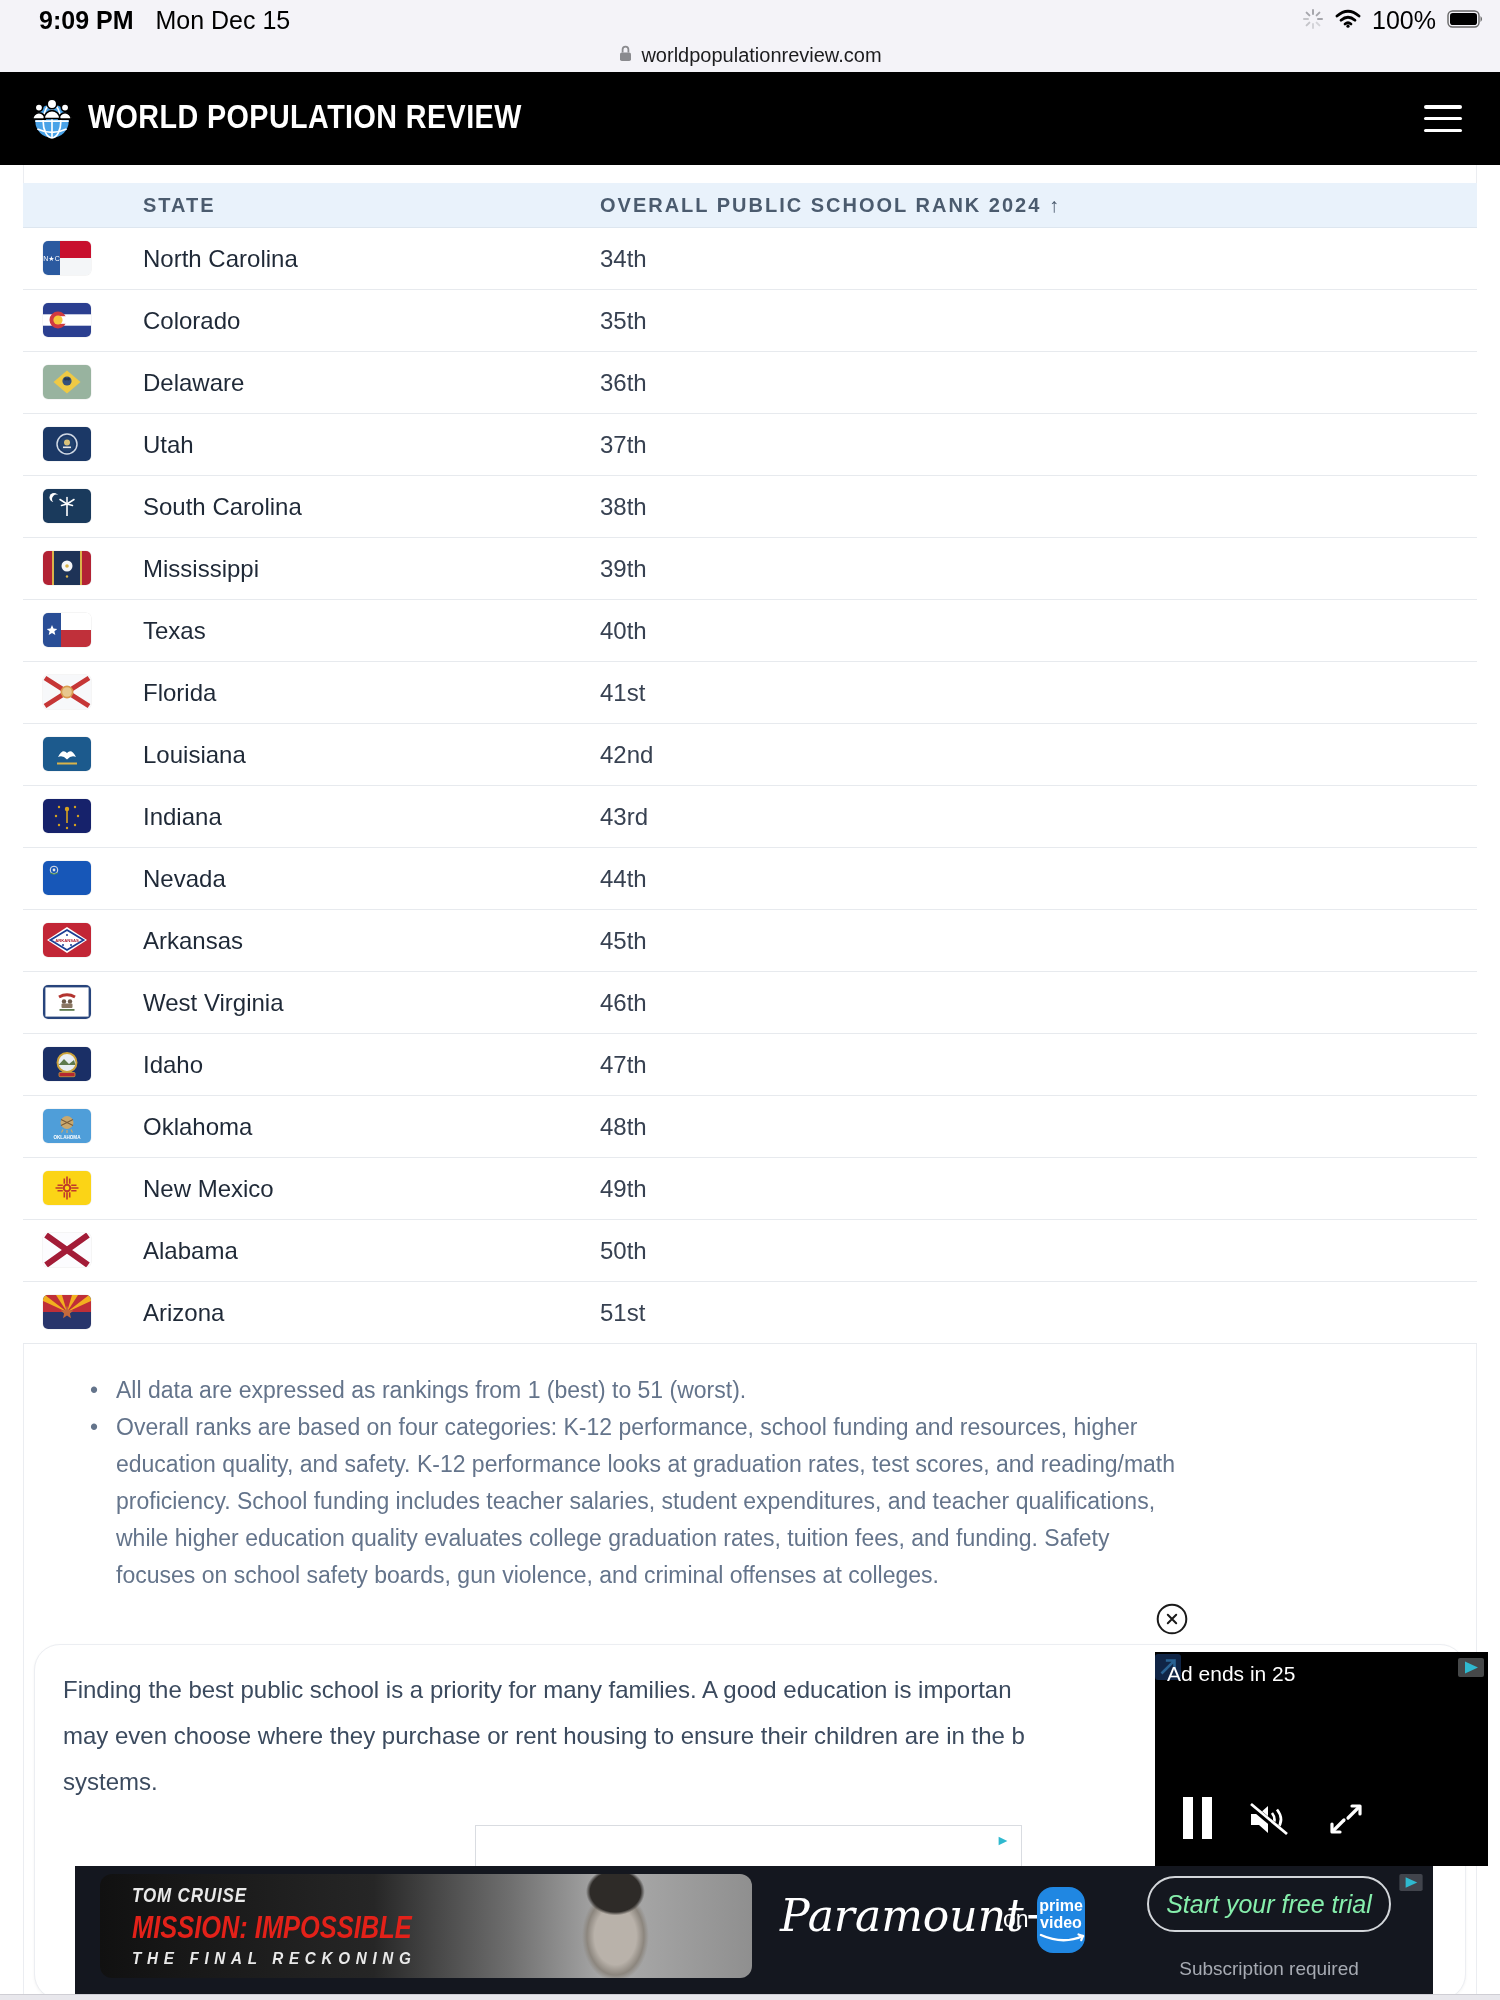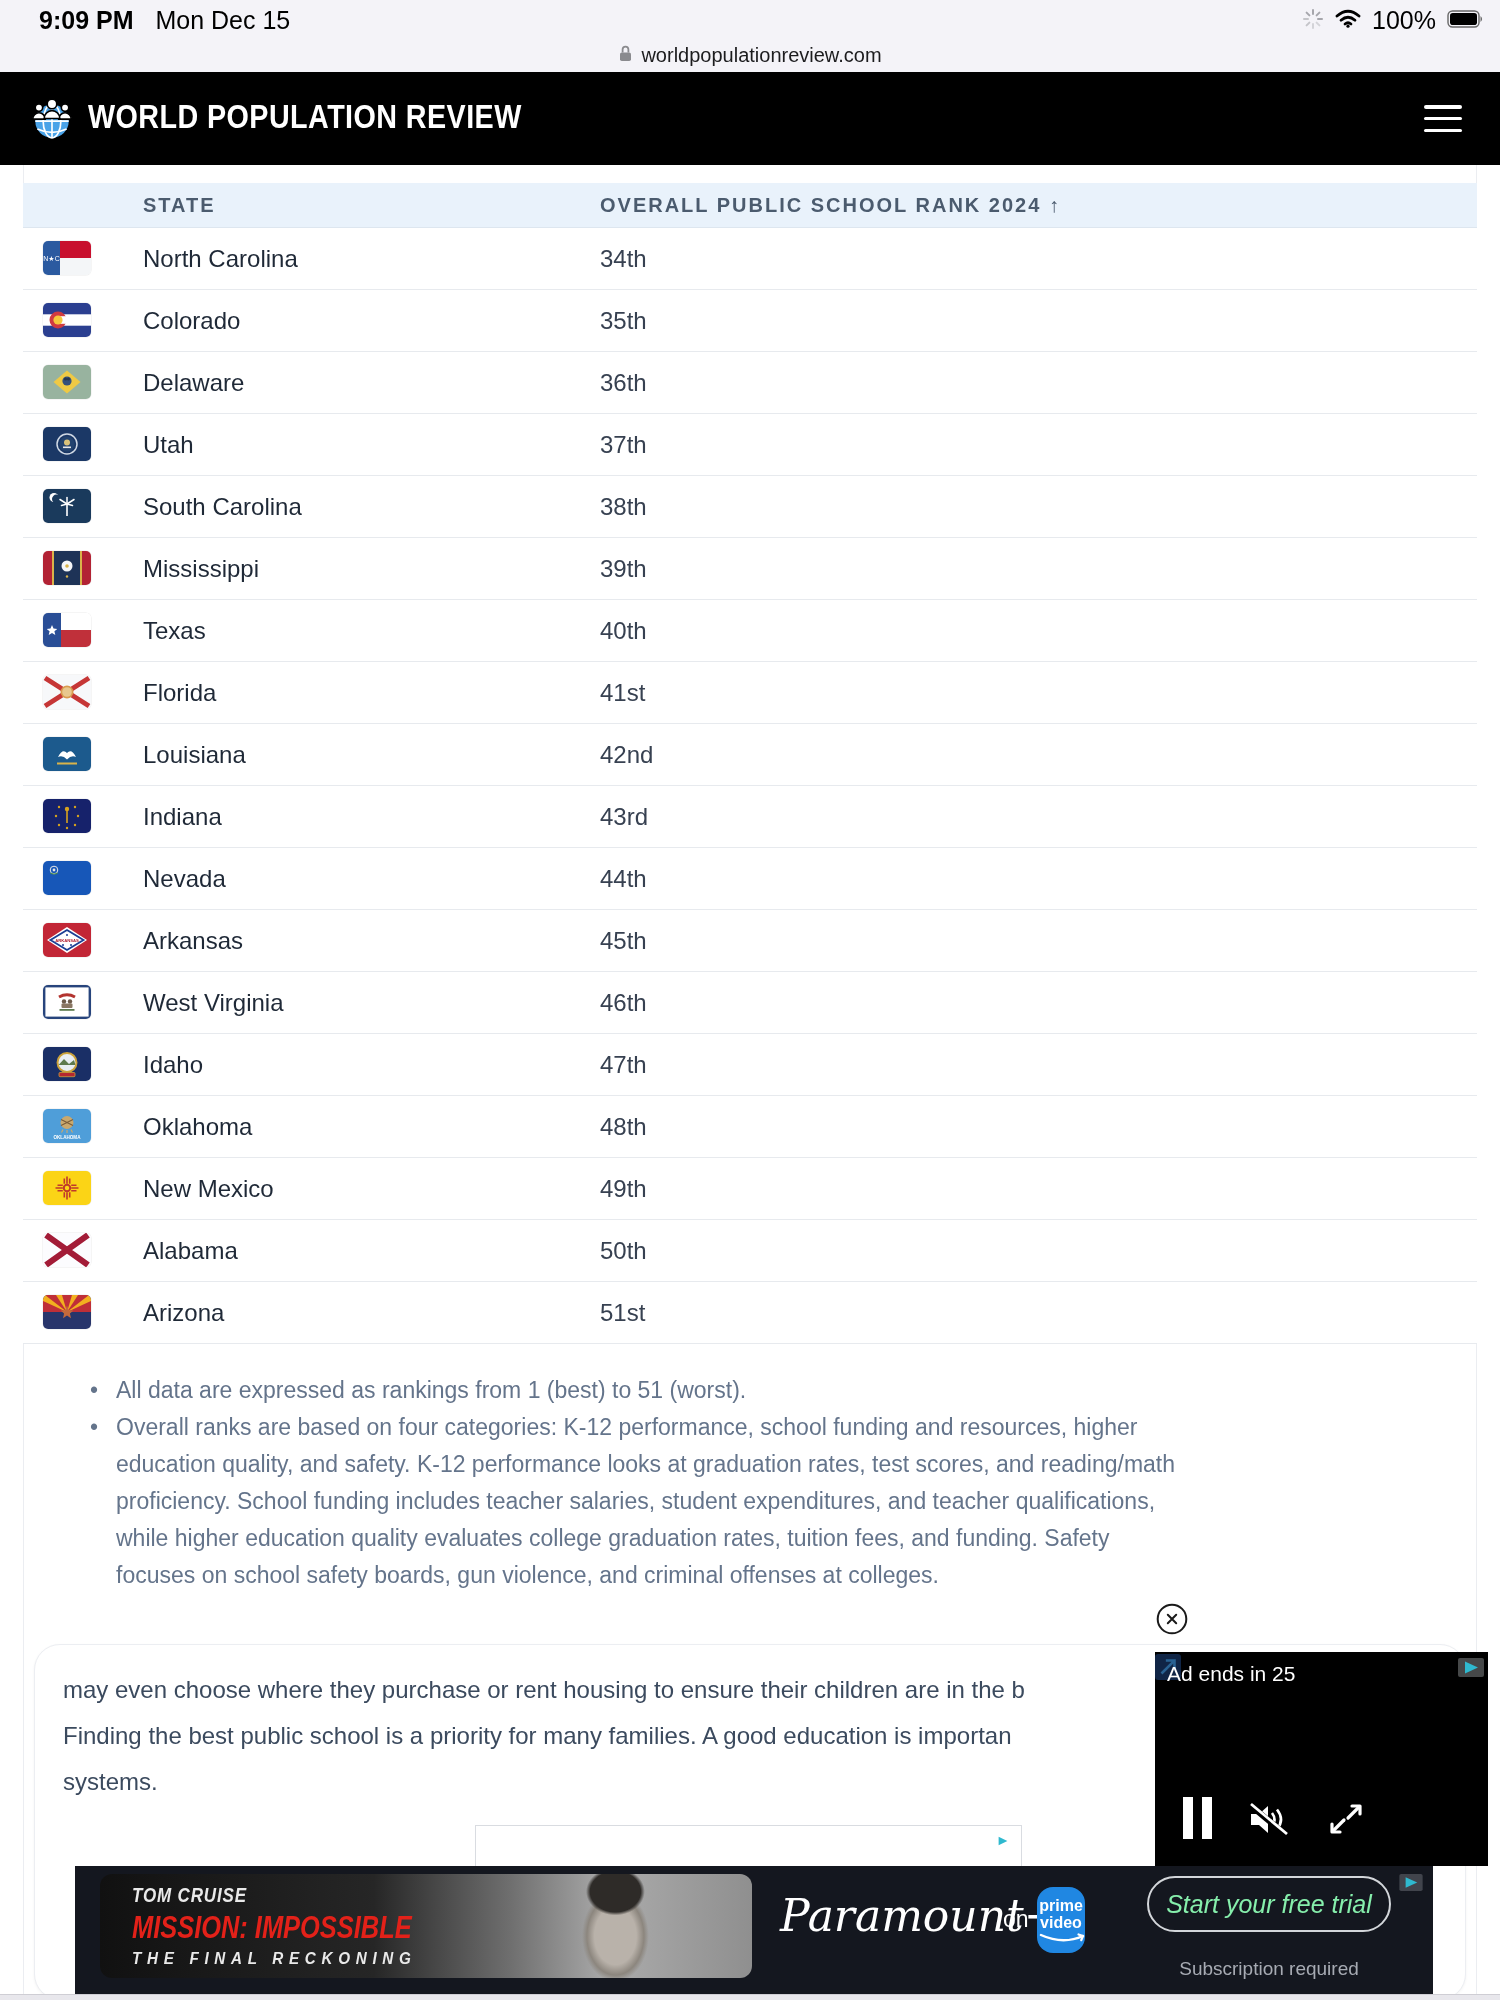--- a/index.html
+++ b/index.html
@@ -428,22 +428,22 @@
       </div>
   </div>
 
   <ul class="notes" id="notes-list">
       <li>All data are expressed as rankings from 1 (best) to 51 (worst).</li>
       <li>Overall ranks are based on four categories: K-12 performance, school funding and resources, higher education quality, and safety. K-12 performance looks at graduation rates, test scores, and reading/math proficiency. School funding includes teacher salaries, student expenditures, and teacher qualifications, while higher education quality evaluates college graduation rates, tuition fees, and funding. Safety focuses on school safety boards, gun violence, and criminal offenses at colleges.</li>
     </ul>
 
   <div class="card">
     <div class="card-text">
+      <div>Finding the best public school is a priority for many families. A good education is importan</div>
       <div>may even choose where they purchase or rent housing to ensure their children are in the b</div>
-      <div>Finding the best public school is a priority for many families. A good education is importan</div>
       <div>systems.</div>
     </div>
   </div>
 
   <div class="sliver-ad">
     <span class="adchoices"><svg width="16" height="12" viewBox="0 0 22 16">
       <path d="M5,2 L17,8 L5,14 Z" fill="#2fb9cf"></path>
         </svg></span>
   </div>
 

